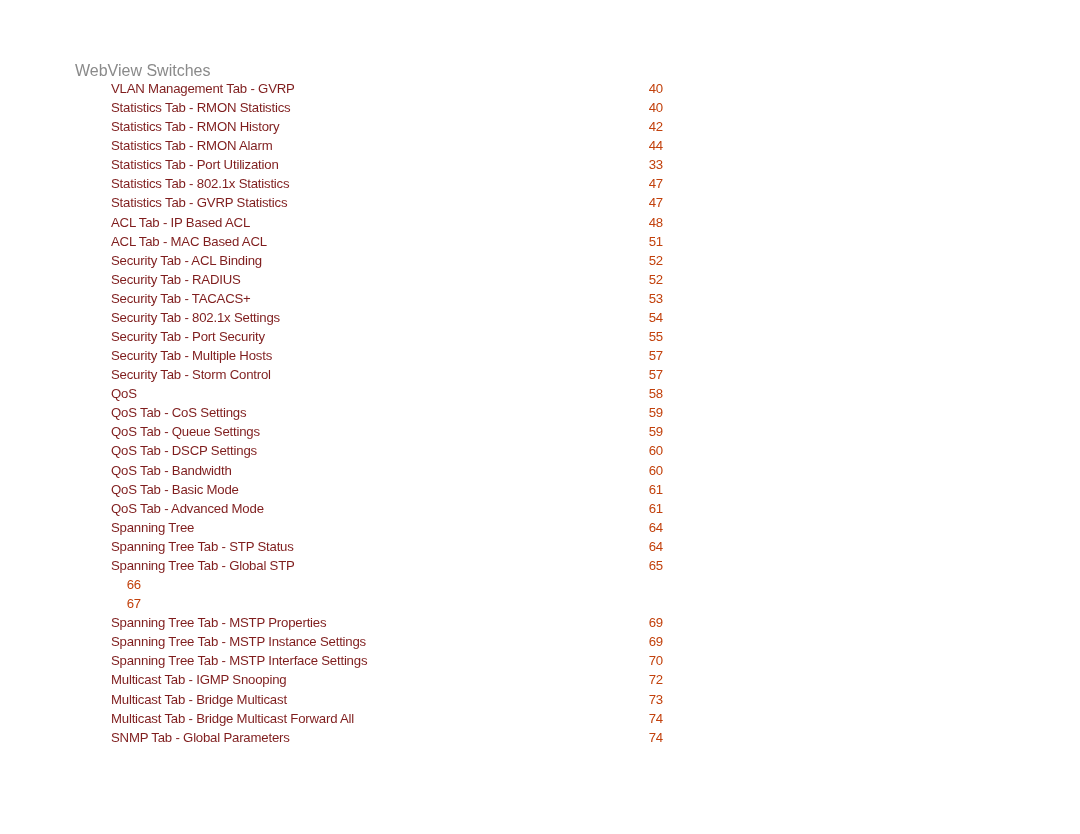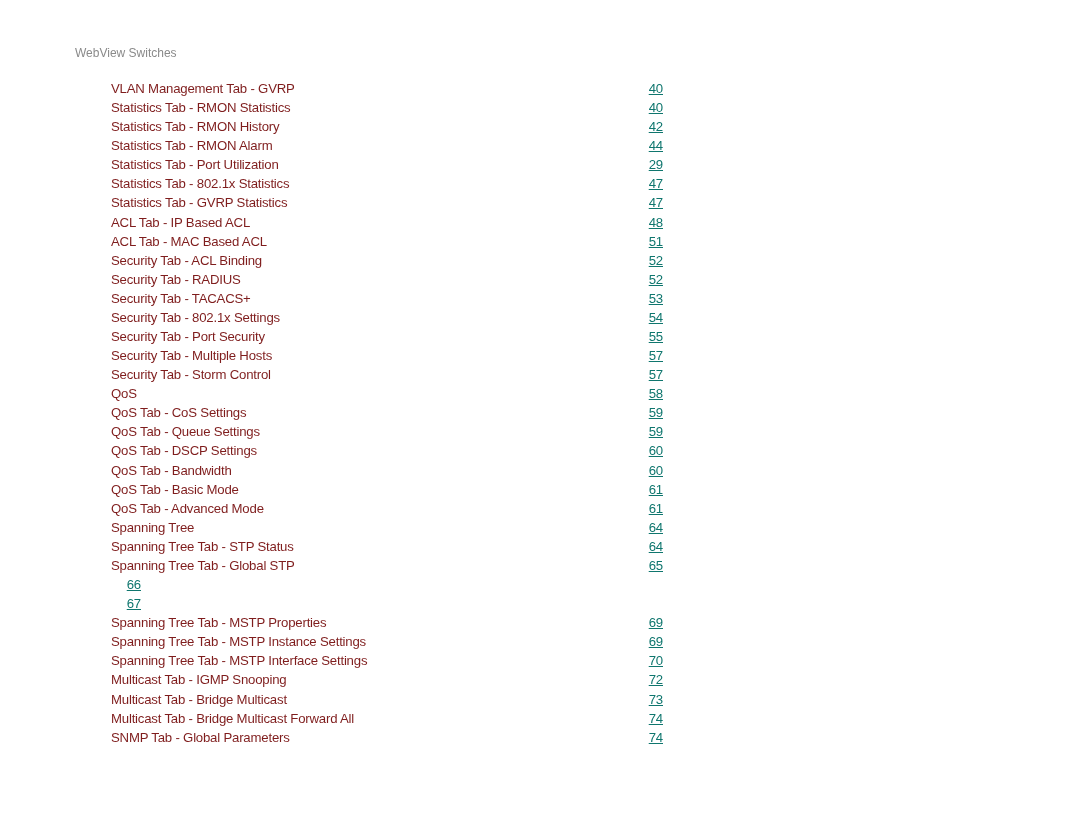--- a/index.html
+++ b/index.html
@@ -11,22 +11,22 @@
       width: 1080px;
       height: 834px;
       position: relative;
       overflow: hidden;
       font-family: "Liberation Sans", "DejaVu Sans", sans-serif;
       color: #1a1a1a;
     }
     .running-header {
       position: absolute;
       left: 75px;
-      top: 46px;
-      font-size: 12px;
+      top: 62px;
+      font-size: 16px;
       color: #8a8a8a;
       letter-spacing: 0;
     }
     .toc {
       position: absolute;
       left: 111px;
       top: 79px;
       width: 552px;
       margin: 0;
       padding: 0;
@@ -38,24 +38,23 @@
       height: 19.08px;
       line-height: 19.08px;
       font-size: 13.2px;
       letter-spacing: -0.2px;
       white-space: nowrap;
     }
     .toc-title {
       color: #7f1d1d;
     }
     .toc-page {
-      color: #0f766e;
+      color: #c2410c;
       text-align: right;
       width: 30px;
-      text-decoration: underline;
     }
   </style>
 </head>
 <body>
 
 <div class="running-header">WebView Switches</div>
 
 <ul class="toc" id="toc">
 
 <li class="toc-row">
@@ -69,21 +68,21 @@
     <li class="toc-row">
       <span class="toc-title">Statistics Tab - RMON History</span>
       <span class="toc-page">42</span>
     </li>
     <li class="toc-row">
       <span class="toc-title">Statistics Tab - RMON Alarm</span>
       <span class="toc-page">44</span>
     </li>
     <li class="toc-row">
       <span class="toc-title">Statistics Tab - Port Utilization</span>
-      <span class="toc-page">29</span>
+      <span class="toc-page">33</span>
     </li>
     <li class="toc-row">
       <span class="toc-title">Statistics Tab - 802.1x Statistics</span>
       <span class="toc-page">47</span>
     </li>
     <li class="toc-row">
       <span class="toc-title">Statistics Tab - GVRP Statistics</span>
       <span class="toc-page">47</span>
     </li>
     <li class="toc-row">

